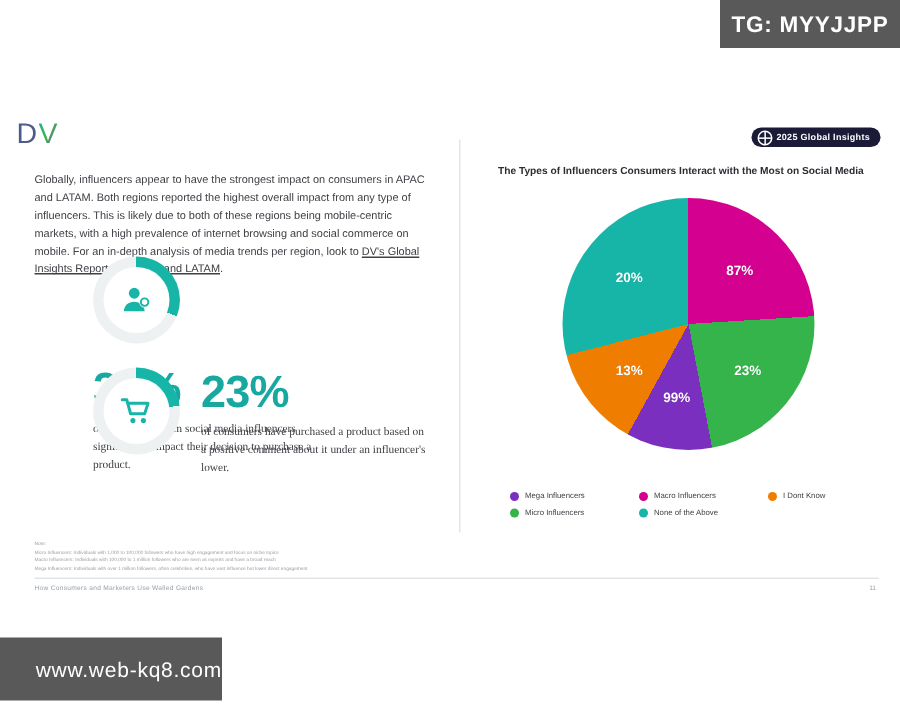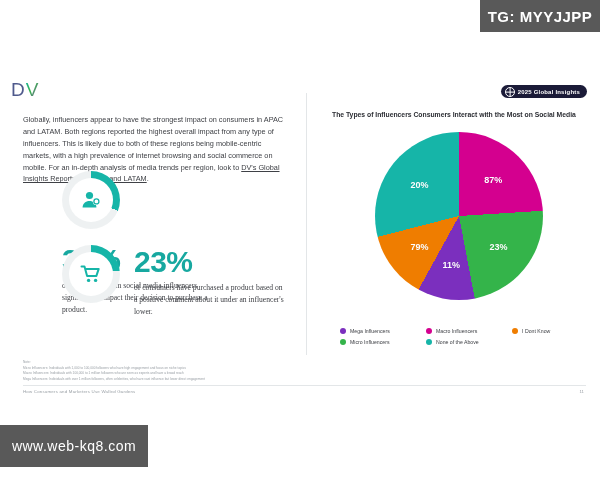--- a/index.html
+++ b/index.html
@@ -35,20 +35,21 @@
     font-size: 15px;
     font-weight: bold;
   }
   #site-banner {
     left: 0;
     bottom: 13px;
     width: 148px;
     height: 42px;
     font-size: 14px;
     font-weight: normal;
+    justify-content: flex-end;
   }
 
   
   #slide {
     position: absolute;
     left: 0;
     top: 47px;
     width: 600px;
     height: 370px;
     background: #ffffff;
@@ -377,22 +378,22 @@
   </div>
 
   <div id="column-divider"></div>
 
   <div id="chart-title">The Types of Influencers Consumers Interact with the Most on Social Media</div>
 
   <div id="pie-wrap">
     <div id="pie" style="background: conic-gradient(rgb(212, 0, 143) 0deg, rgb(212, 0, 143) 86.4deg, rgb(52, 180, 74) 86.4deg, rgb(52, 180, 74) 169.2deg, rgb(123, 47, 190) 169.2deg, rgb(123, 47, 190) 208.8deg, rgb(239, 125, 0) 208.8deg, rgb(239, 125, 0) 255.6deg, rgb(22, 181, 168) 255.6deg, rgb(22, 181, 168) 360deg);"></div>
     <div class="pie-label" id="pie-label-0" style="left: 118.227px; top: 47.5516px;">87%</div>
     <div class="pie-label" id="pie-label-1" style="left: 123.508px; top: 114.645px;">23%</div>
-    <div class="pie-label" id="pie-label-2" style="left: 76.1783px; top: 133.384px;">11%</div>
-    <div class="pie-label" id="pie-label-3" style="left: 44.4922px; top: 114.645px;">79%</div>
+    <div class="pie-label" id="pie-label-2" style="left: 76.1783px; top: 133.384px;">99%</div>
+    <div class="pie-label" id="pie-label-3" style="left: 44.4922px; top: 114.645px;">13%</div>
     <div class="pie-label" id="pie-label-4" style="left: 44.4922px; top: 53.3546px;">20%</div>
   </div>
 
   <div id="pie-legend">
     <div class="legend-item">
       <span class="legend-swatch" id="legend-sw-0" style="background: rgb(123, 47, 190);"></span>
       <span class="legend-label">Mega Influencers</span>
     </div>
     <div class="legend-item">
       <span class="legend-swatch" id="legend-sw-1" style="background: rgb(212, 0, 143);"></span>

